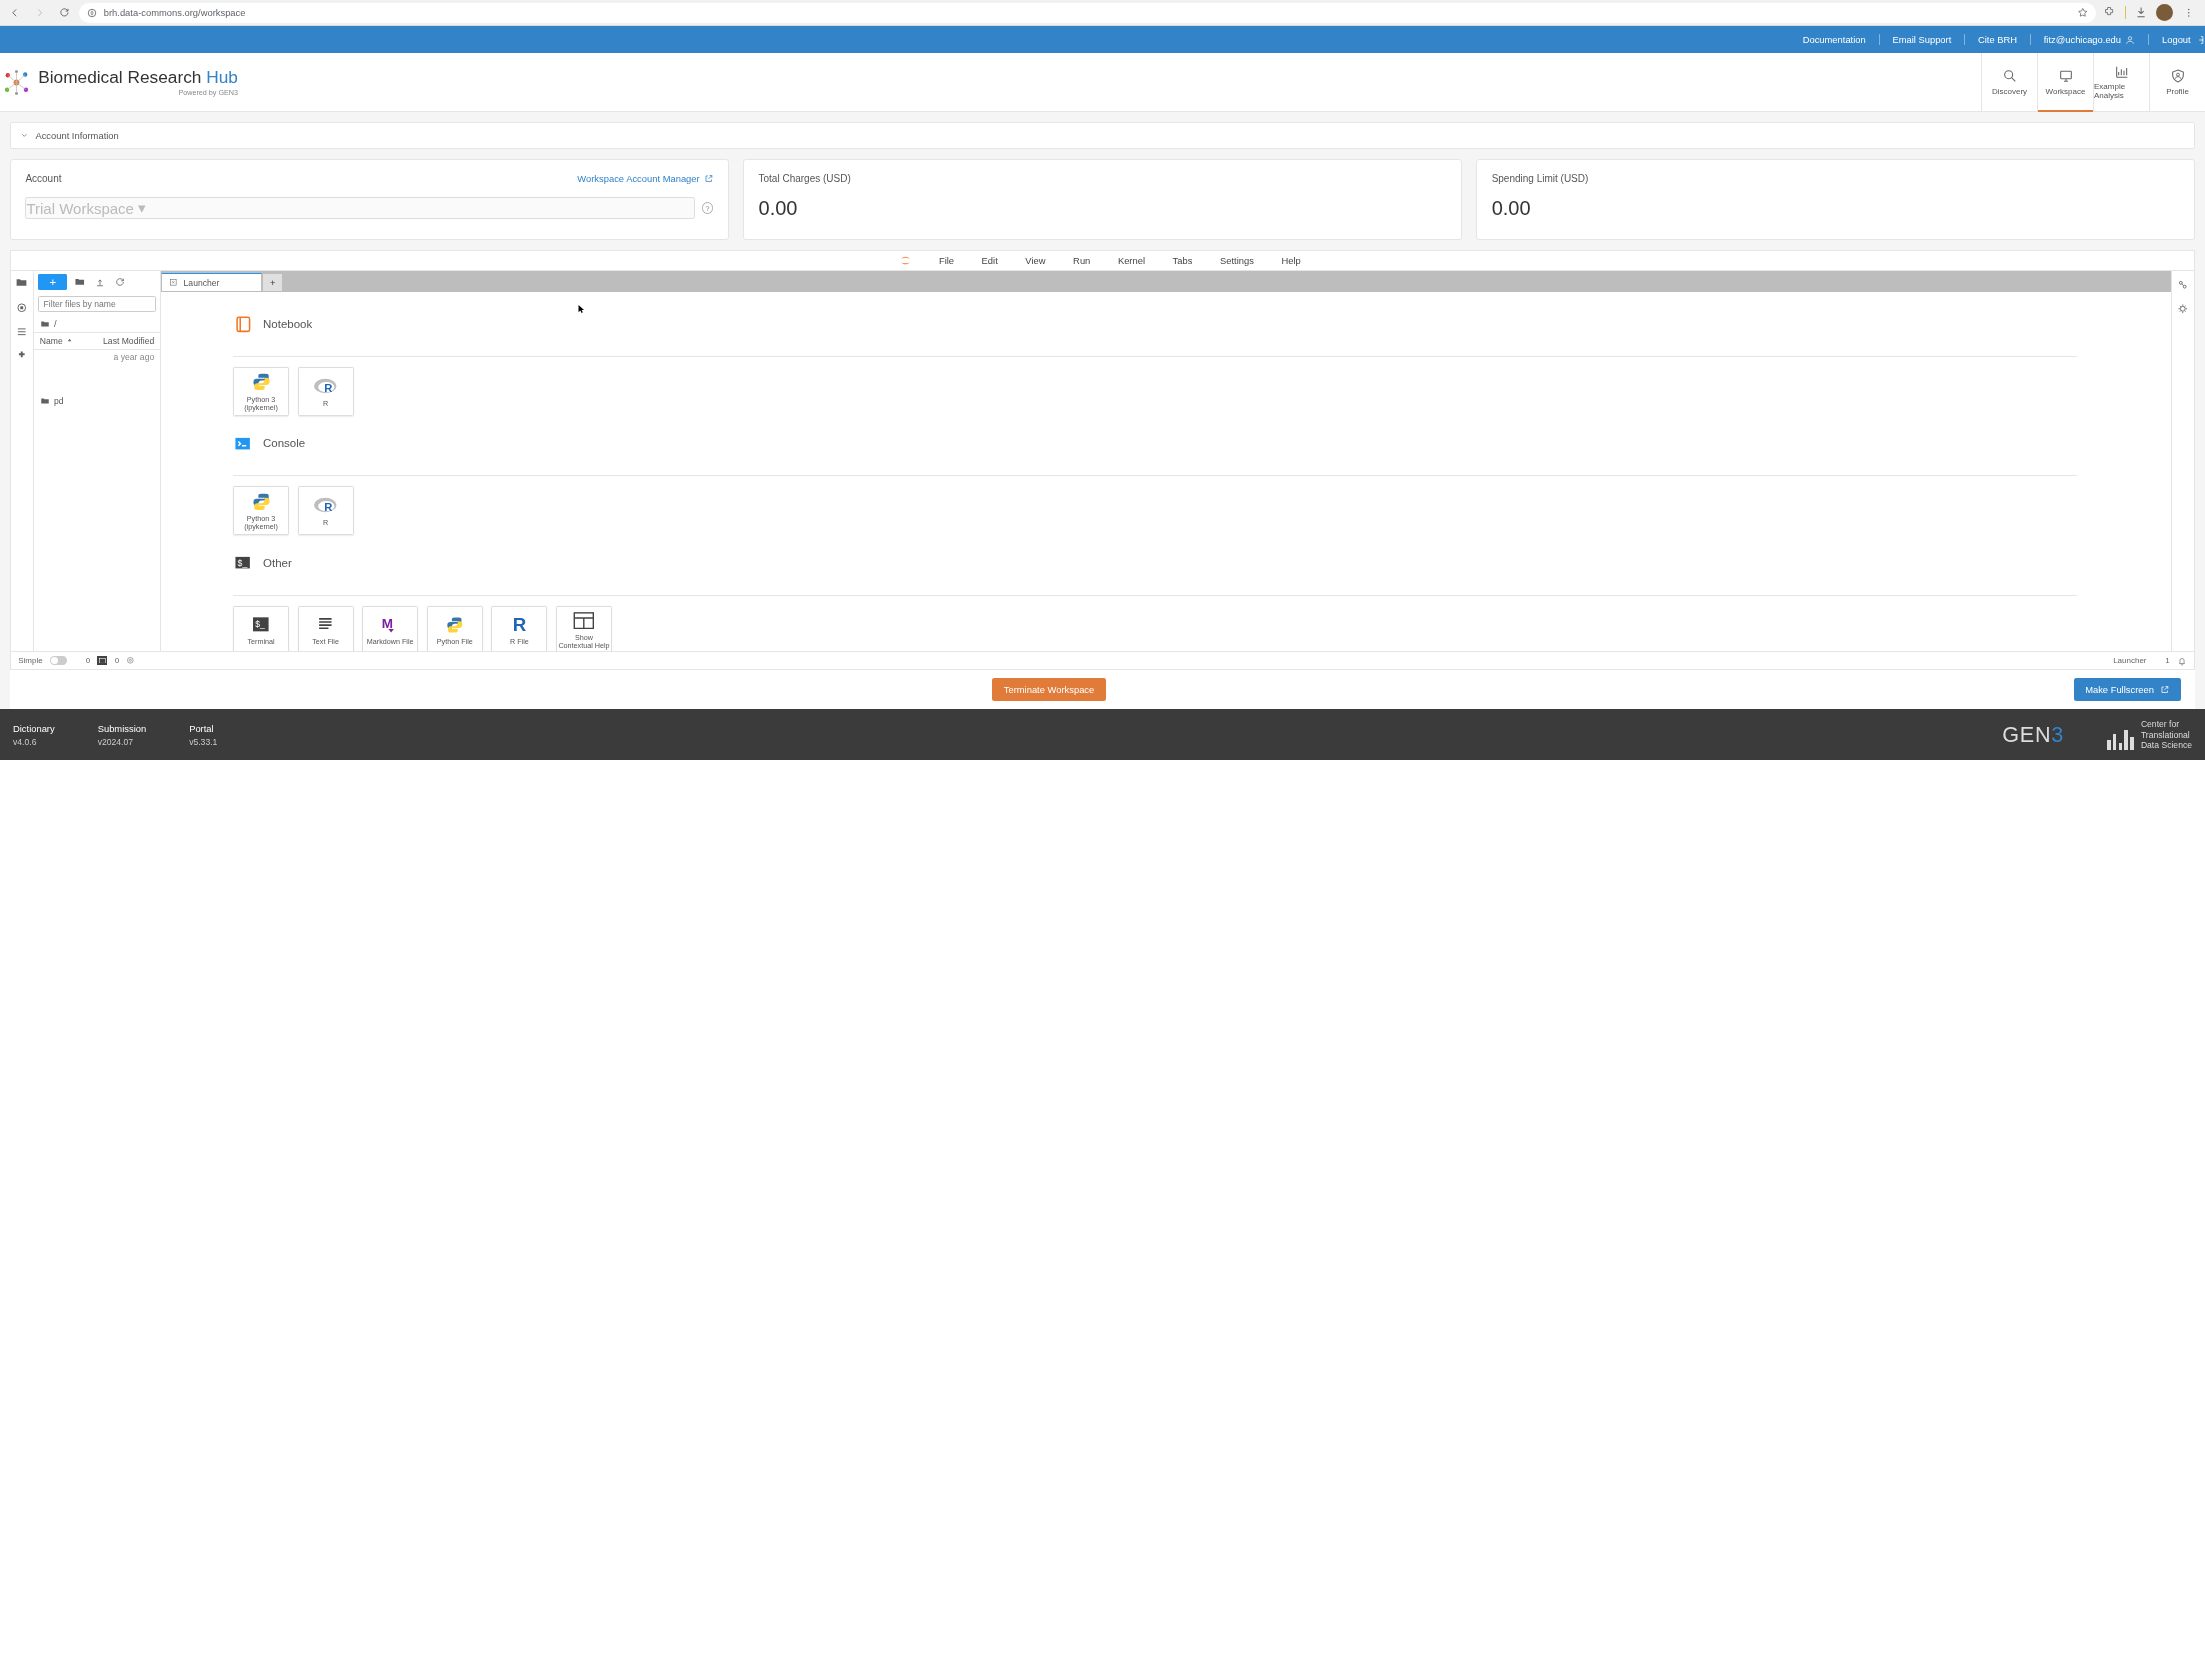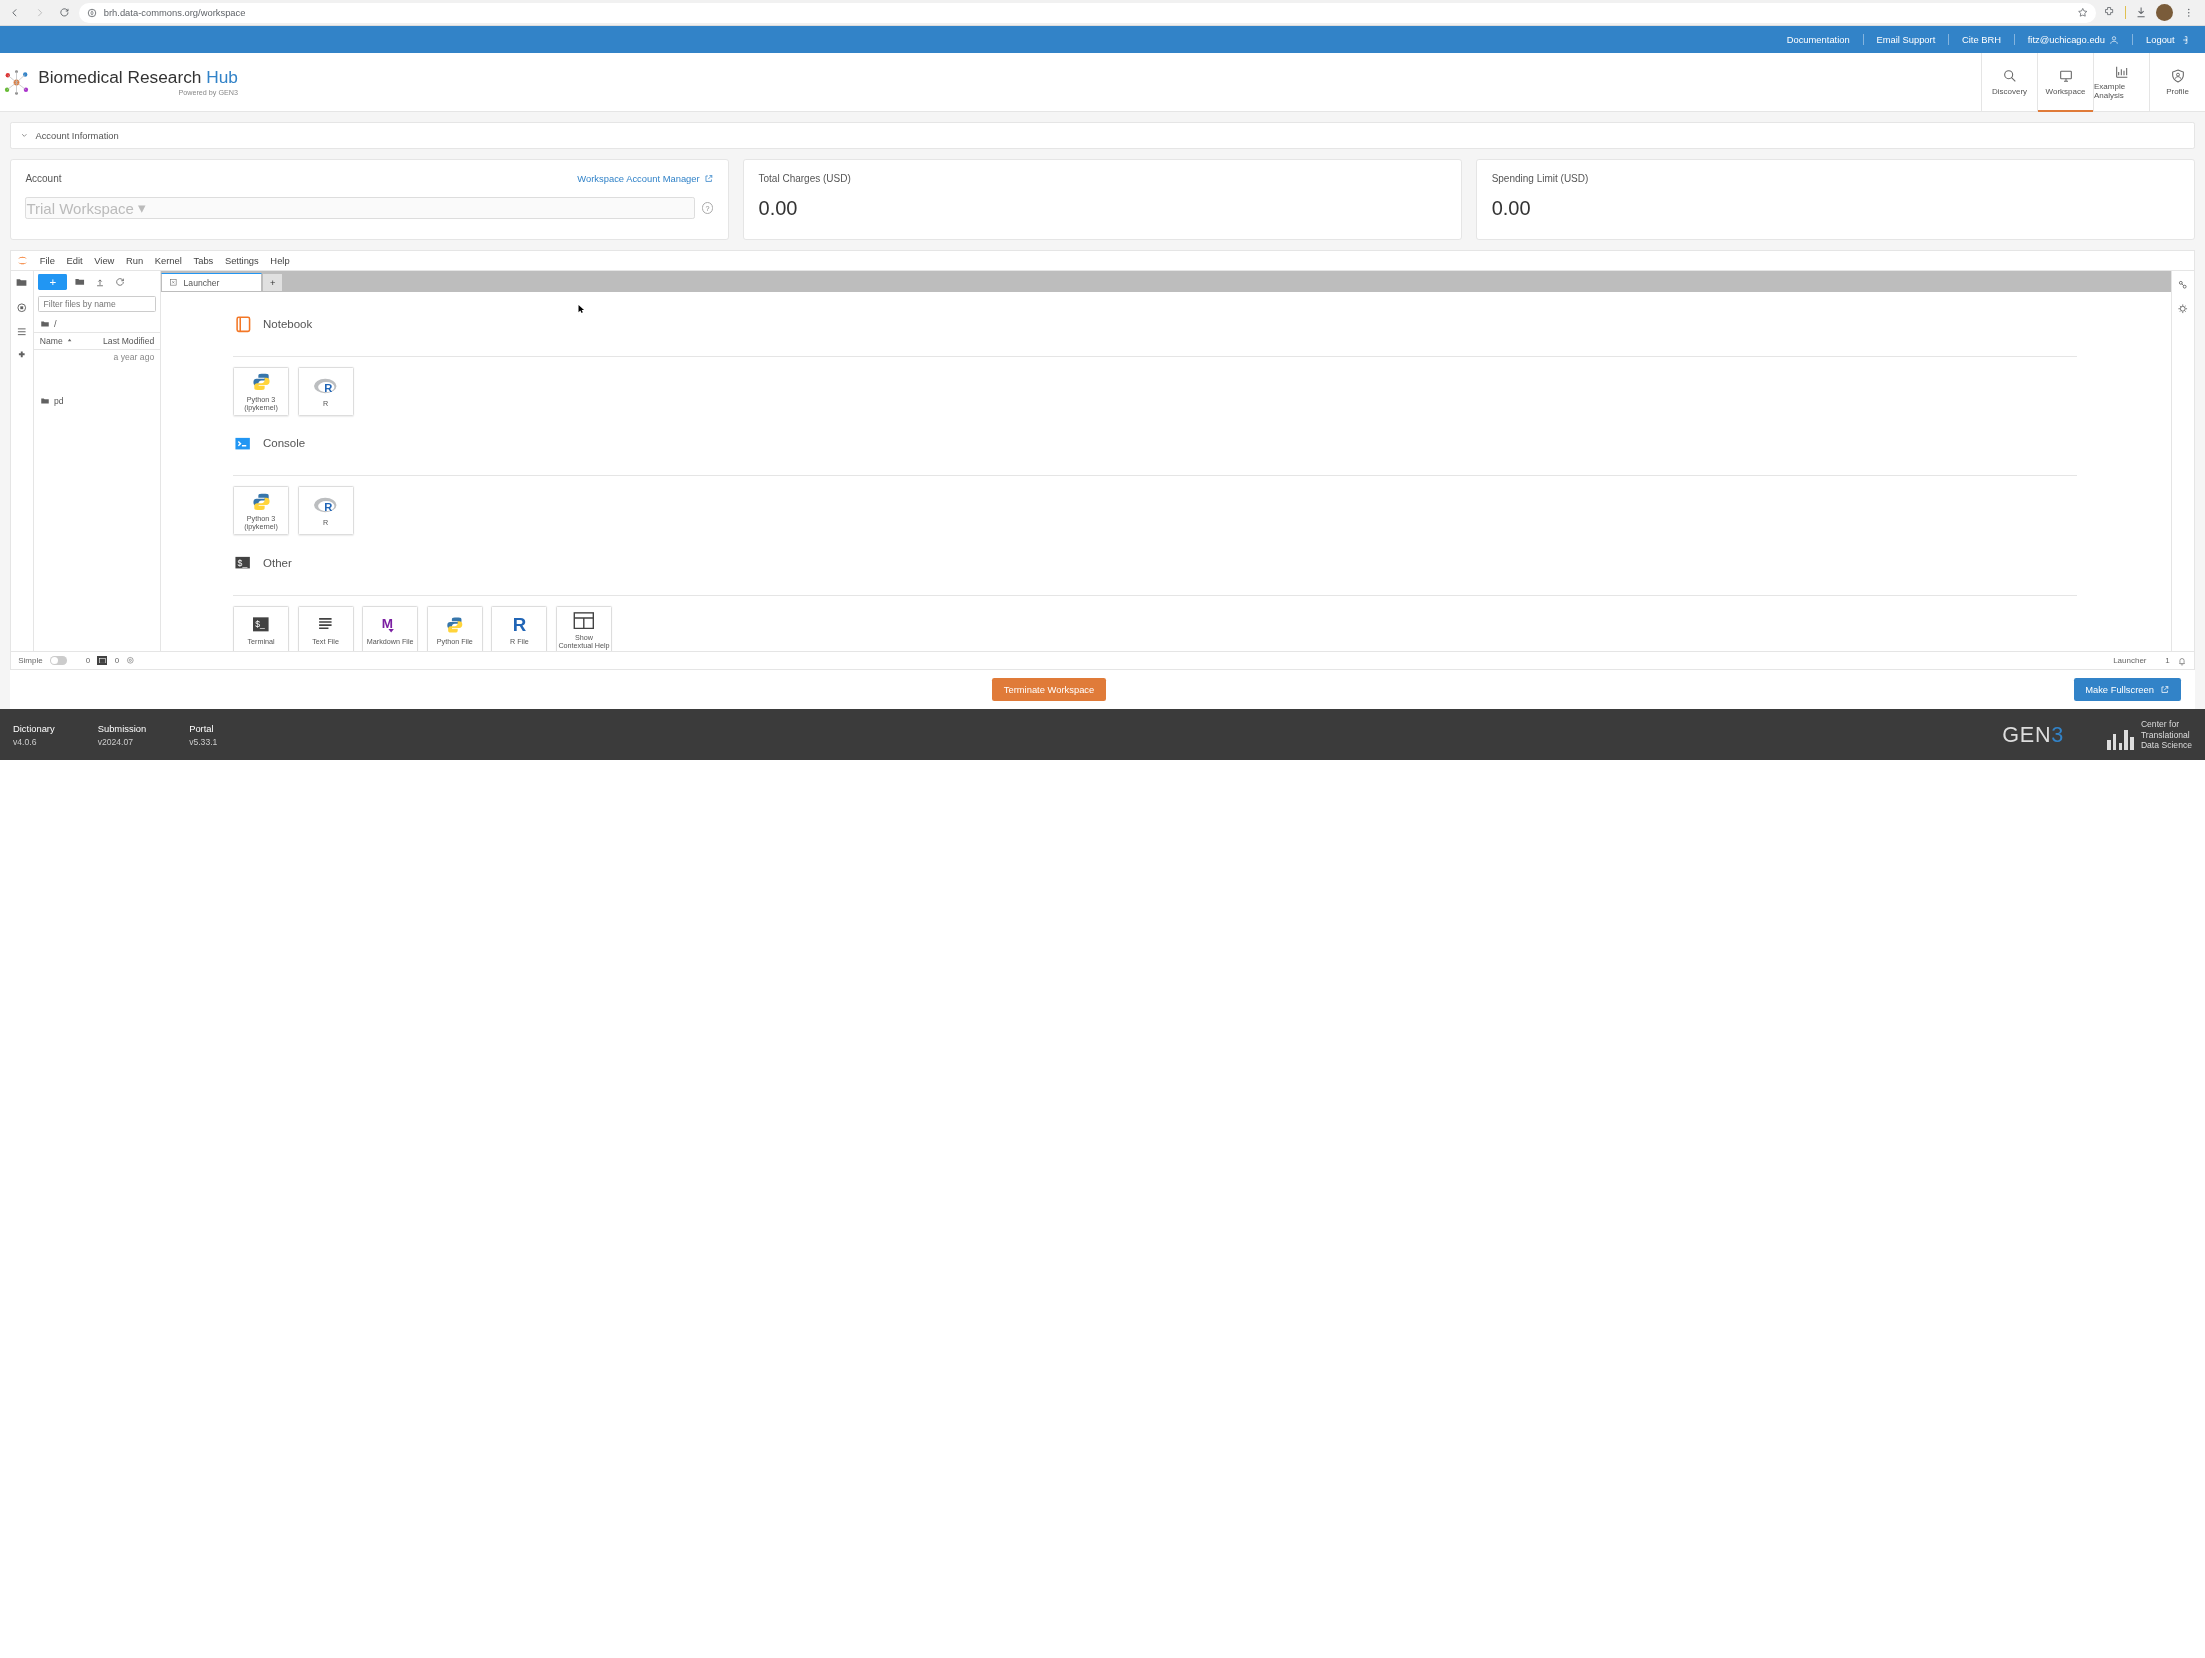--- a/index.html
+++ b/index.html
@@ -11,21 +11,21 @@
 .nav-btn.disabled { color: #bbb; }
 .addr-bar { flex: 1; height: 20px; background: #fff; border-radius: 10px; display: flex; align-items: center; padding: 0 7.2px; gap: 5.8px; color: #5f6368; }
 .addr-bar .site-icon { width: 11.5px; height: 11.5px; display:flex; align-items:center; justify-content:center; font-size:8px; }
 .addr-bar .url { flex: 1; font-size: 9.4px; }
 .chrome-right { display: flex; align-items: center; gap: 7.2px; padding-right: 2.9px; }
 .chrome-icon { width: 16px; height: 16px; display: flex; align-items: center; justify-content: center; color: #5f6368; cursor: pointer; }
 .chrome-sep { width: 0.7px; height: 13px; background: #e0c050; }
 .avatar-btn { width: 17.3px; height: 17.3px; border-radius: 8.6px; background: #7a5c3a; display:flex; align-items:center; justify-content:center; color:#fff; font-size:8px; }
 
 
-.topbar { height: 27px; background: #3283c8; color: #fff; display: flex; align-items: center; justify-content: flex-end; padding: 0 16px; gap: 13px; font-size: 9.4px; }
+.topbar { height: 27px; background: #3283c8; color: #fff; display: flex; align-items: center; justify-content: flex-end; padding: 0 0; gap: 13px; font-size: 9.4px; }
 .topbar a { color: #fff; text-decoration: none; }
 .topbar .sep { width: 0.7px; height: 11.5px; background: rgba(255,255,255,0.4); }
 .topbar .user-chip { display:flex; align-items:center; gap:4.3px; }
 
 
 .header { height: 59px; display: flex; align-items: center; justify-content: space-between; padding-left: 2px; border-bottom: 0.7px solid #e5e5e5; }
 .brand { display: flex; align-items: center; gap: 7.2px; }
 .brand-logo { width: 29px; height: 29px; }
 .brand-text { display:flex; flex-direction:column; }
 .brand-title { font-size: 17.3px; color: #333; }
@@ -43,21 +43,21 @@
 .card { flex: 1; background: #fff; border: 0.7px solid #e5e5e5; border-radius: 2.9px; padding: 13px 14.4px 17.3px 14.4px; min-height: 81px; }
 .card-head { display: flex; justify-content: space-between; align-items: center; margin-bottom: 13px; color:#555; font-size:10px; }
 .wam-link { color: #3283c8; text-decoration: none; font-size: 9.4px; display:flex; align-items:center; gap:4.3px; }
 .big-value { font-size: 20px; color: #333; }
 .account-box { display:flex; align-items:center; gap:7.2px; }
 .fake-input { flex:1; height: 21.6px; border: 0.7px solid #ddd; border-radius: 2.2px; background:#fafafa; display:flex; align-items:center; color:#bbb; font-size:15px; }
 .info-icon { width:11.5px; height:11.5px; border:0.7px solid #aaa; border-radius:50%; display:flex; align-items:center; justify-content:center; font-size:7.2px; color:#888; }
 
 
 .jupyter-wrap { background:#fff; margin-top:10px; border:0.7px solid #e5e5e5; display:flex; flex-direction:column; }
-.menu-bar { height: 20px; display:flex; align-items:center; padding: 0 4.3px; gap: 0; border-bottom:0.7px solid #e5e5e5; }
+.menu-bar { height: 20px; display:flex; align-items:center; padding: 0 4.3px; gap: 16px; border-bottom:0.7px solid #e5e5e5;justify-content:center; }
 .jupyter-logo { width:14.4px; height:14.4px; margin-right:4.3px; display:flex; align-items:center; justify-content:center; }
 .menu-item { padding: 2.2px 5.8px; font-size: 9.4px; color:#444; cursor:pointer; }
 
 .jupyter-body { display:flex; height: 380px; position:relative; }
 .left-rail { width: 23px; border-right: 0.7px solid #e5e5e5; display:flex; flex-direction:column; align-items:center; padding-top:4.3px; gap:10px; color:#616161; }
 .rail-icon { width:14.4px; height:14.4px; display:flex; align-items:center; justify-content:center; cursor:pointer; }
 .right-rail { width: 23px; border-left: 0.7px solid #e5e5e5; display:flex; flex-direction:column; align-items:center; padding-top:5.8px; gap:10px; color:#616161; }
 
 .file-panel { width: 127px; border-right: 0.7px solid #e5e5e5; display:flex; flex-direction:column; }
 .fp-toolbar { height:21.6px; display:flex; align-items:center; gap:4.3px; padding:0 4.3px; }

